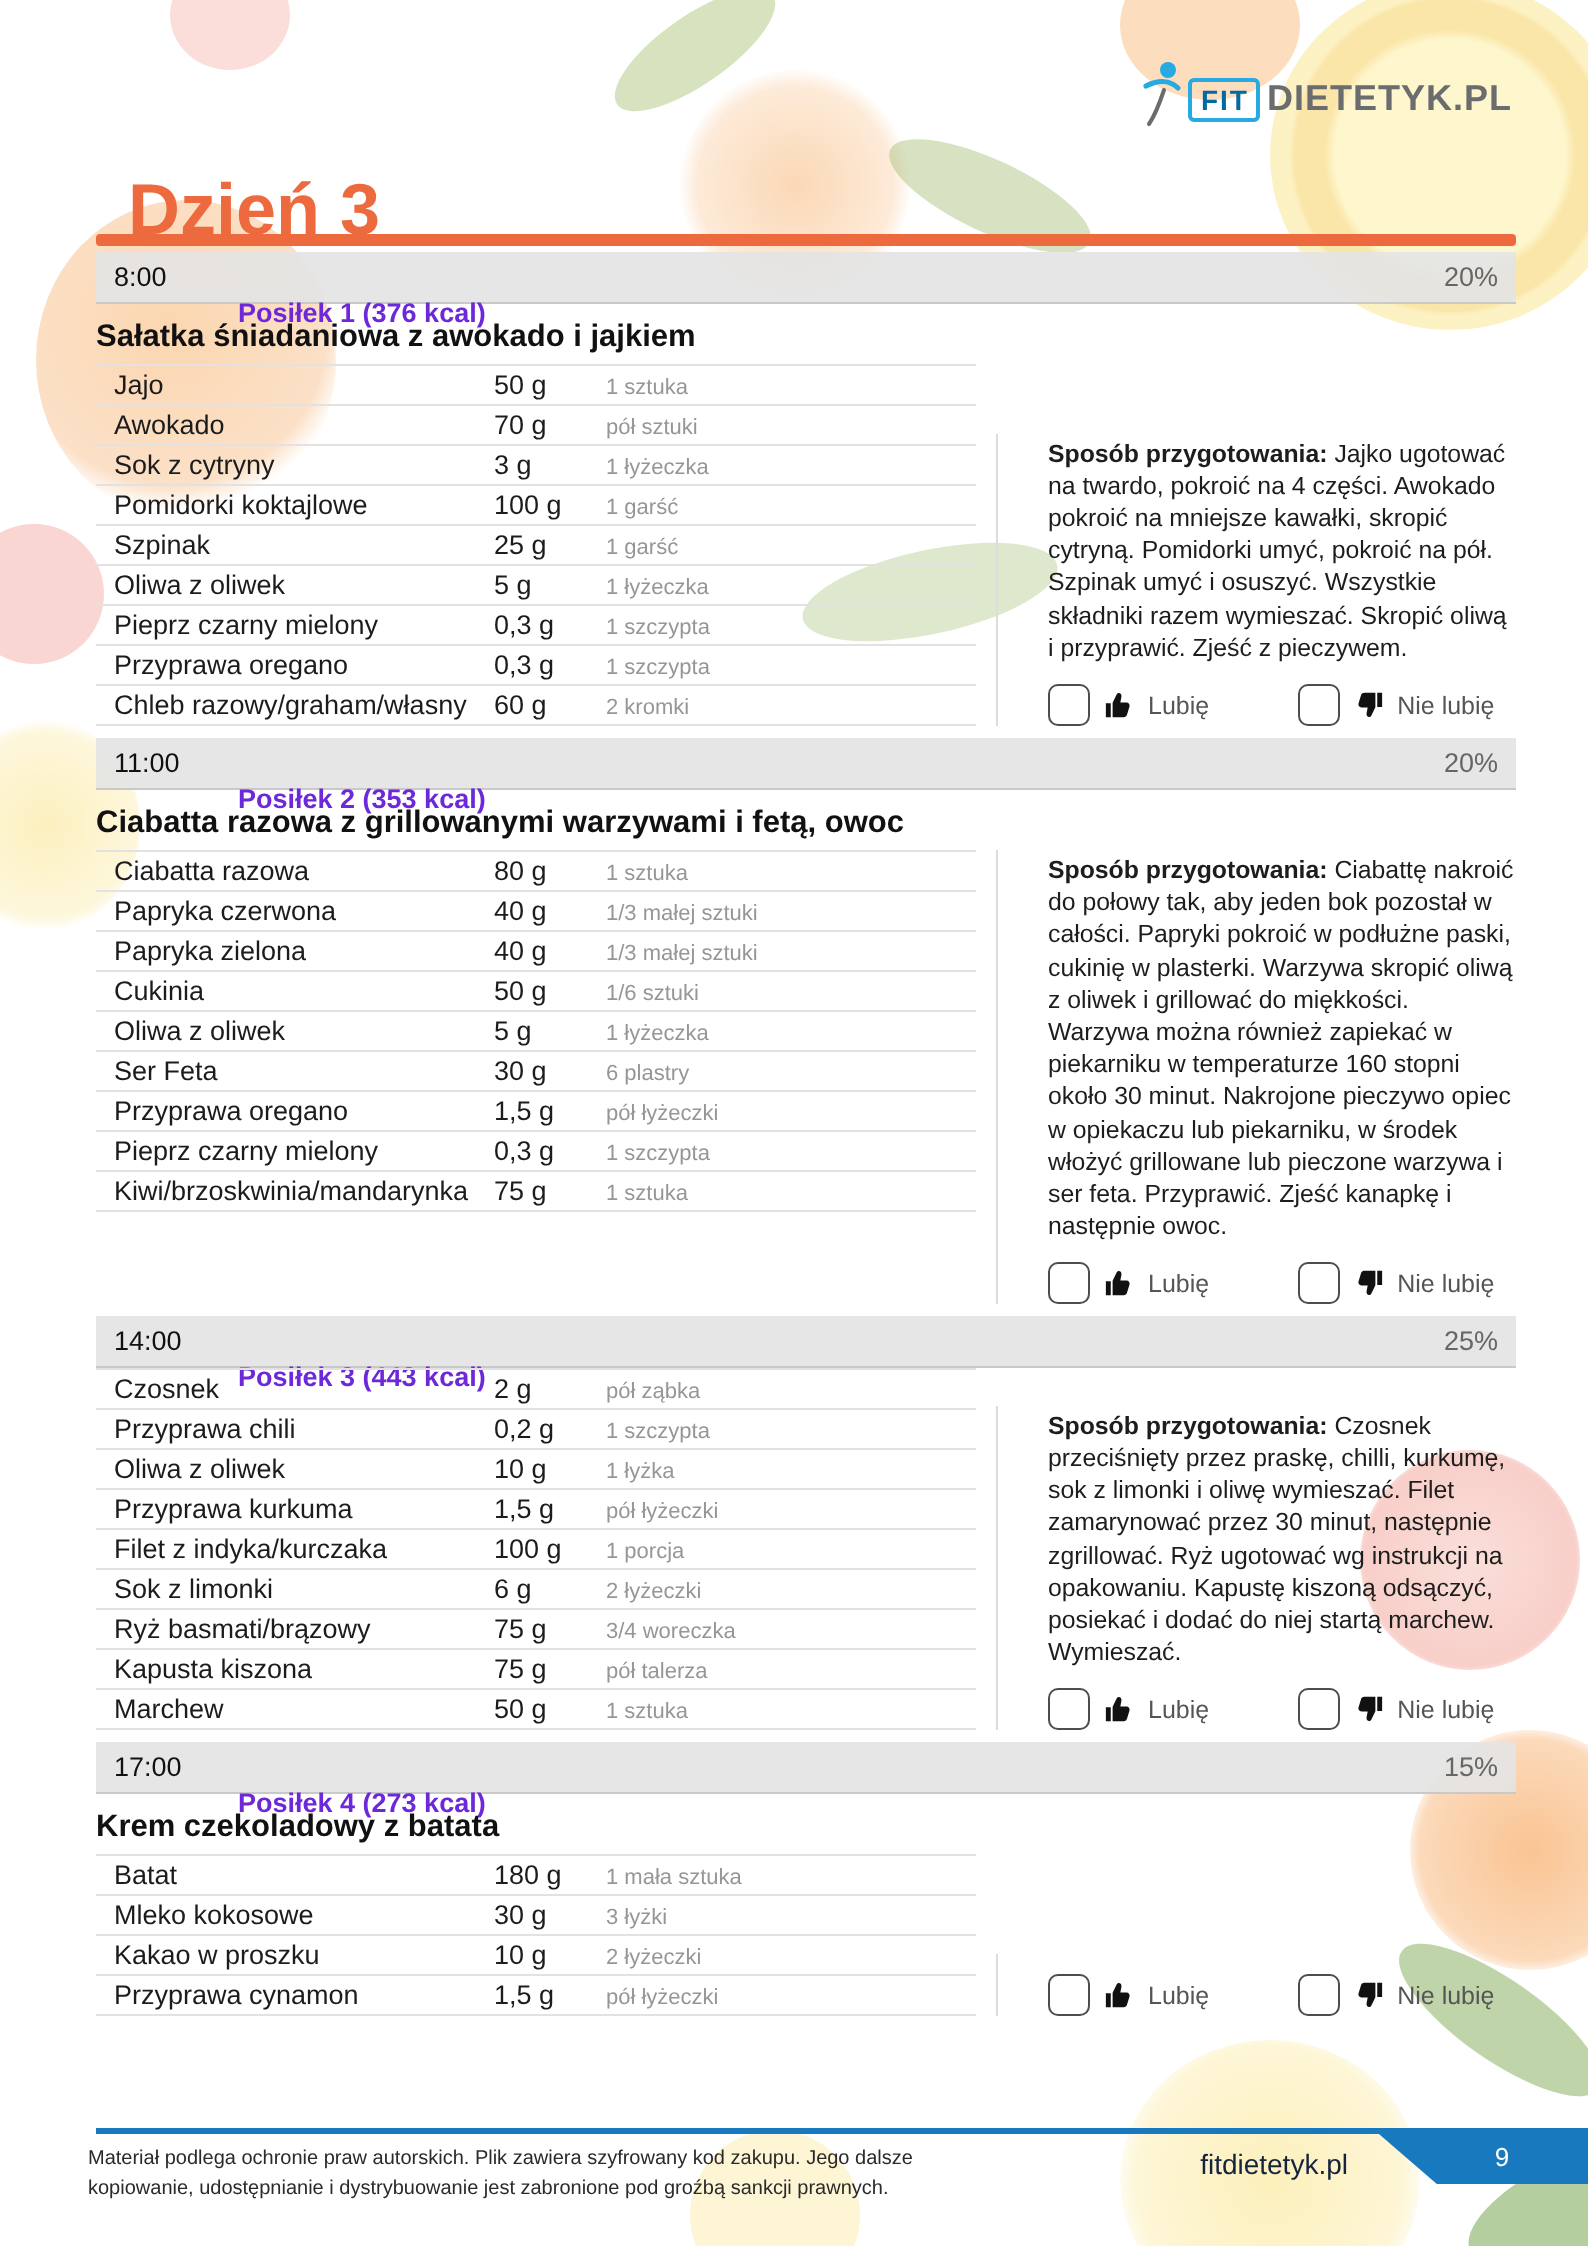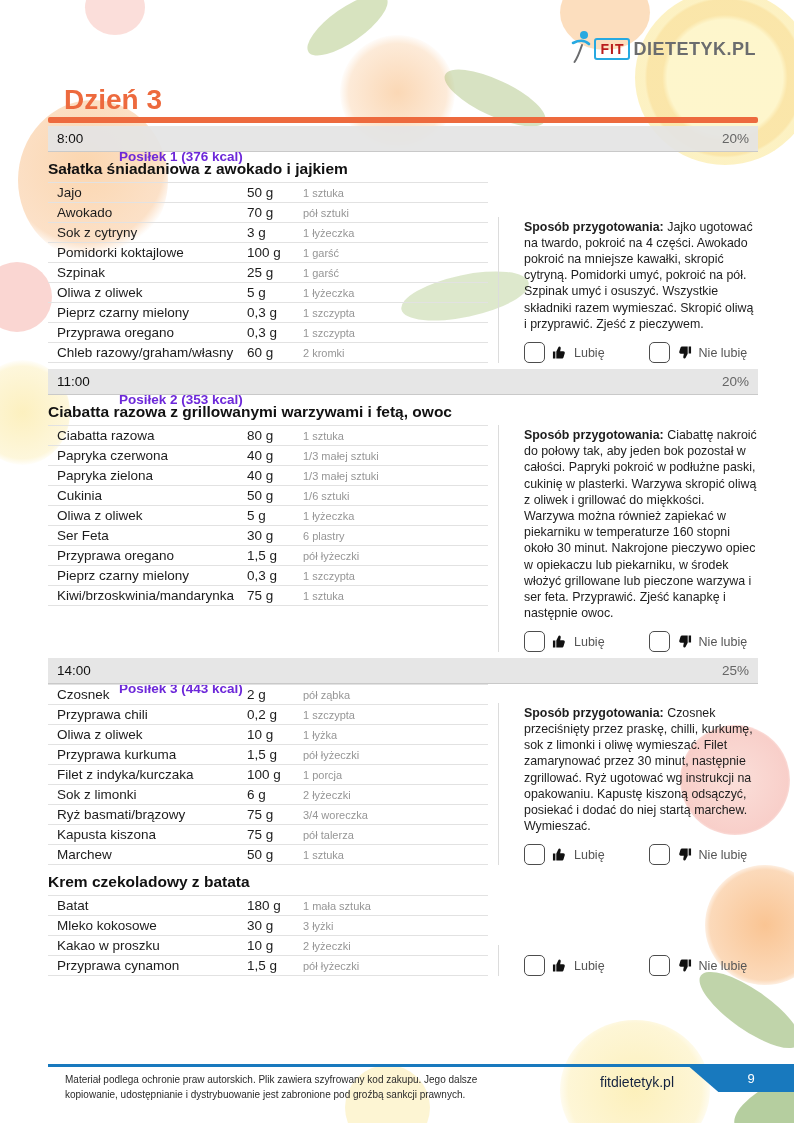--- a/index.html
+++ b/index.html
@@ -24,28 +24,28 @@
   .d-pink-right  { left:680px; top:725px;  width:110px; height:110px; background:radial-gradient(circle, rgba(247,196,186,.55), rgba(240,148,136,.45) 68%, rgba(240,148,136,0) 78%); }
   .d-orange-right{ left:705px; top:865px;  width:120px; height:120px; background:radial-gradient(circle, rgba(245,148,58,.55), rgba(245,148,58,.35) 65%, rgba(245,148,58,0) 75%); }
   .d-lemon-bottom{ left:560px; top:1020px; width:150px; height:140px; background:radial-gradient(circle, rgba(250,225,120,.5), rgba(250,225,120,.3) 65%, rgba(250,225,120,0) 78%); }
   .d-green-b1    { left:690px; top:990px;  width:120px; height:40px;  background:rgba(130,170,85,.5);  transform:rotate(35deg); }
   .d-green-b2    { left:730px; top:1080px; width:110px; height:45px;  background:rgba(120,165,80,.55); transform:rotate(-25deg); }
   .d-lemon-foot  { left:345px; top:1065px; width:85px;  height:85px;  background:rgba(250,230,140,.38); }
 
   
   .logo { position:absolute; top:30px; right:38px; display:flex; align-items:center; gap:3px; z-index:2; }
   .logo-fit {
-    border:2px solid #27a9e1; color:#b91c1c; font-weight:bold; font-size:14px;
+    border:2px solid #27a9e1; color:#0369a1; font-weight:bold; font-size:14px;
     padding:1px 4px; border-radius:3px; letter-spacing:1px; line-height:16px;
   }
   .logo-rest { color:#6b6c6e; font-weight:bold; font-size:18px; letter-spacing:.5px; }
 
   .page-title {
     position:absolute; left:64px; top:84px; margin:0; z-index:2;
-    font-size:28px; font-weight:bold; color:#ed6a3e;
+    font-size:36px; font-weight:bold; color:#ed6a3e;
   }
 
   
   .content { position:absolute; left:48px; top:117px; width:710px; z-index:2; }
   .top-bar { height:6px; background:#ed6a3e; border-radius:2px; margin-bottom:3px; }
 
   .meal { margin-bottom:6px; }
   .meal-header {
     display:flex; align-items:center; height:25px;
     background:rgba(228,228,228,.92); border-bottom:1px solid #c9c9c9; font-size:13.5px;
@@ -74,21 +74,21 @@
     width:19px; height:19px; border:1.5px solid #4d4d4d; border-radius:5px;
     background:#fff; display:inline-block; cursor:pointer;
   }
   .thumb { width:15px; height:15px; fill:#111; }
   .thumb.down { transform:rotate(180deg); }
   .like-label { font-size:12.5px; color:#555; }
 
   
   .footer { position:absolute; left:0; top:1064px; width:794px; height:59px; z-index:3; }
   .footer-line { position:absolute; left:48px; right:0; top:0; height:3px; background:#1879be; }
-  .disclaimer { position:absolute; left:65px; top:9px; width:452px; font-size:10px; line-height:1.45; color:#2a2a2a; }
+  .disclaimer { position:absolute; left:44px; top:9px; width:452px; font-size:10px; line-height:1.45; color:#2a2a2a; }
   .footer-site { position:absolute; right:120px; top:10px; font-size:14px; color:#15233f; }
   .page-badge {
     position:absolute; right:0; top:0; width:108px; height:28px; background:#1879be;
     clip-path:polygon(0 0,100% 0,100% 100%,30% 100%);
     color:#fff; font-size:13px; display:flex; align-items:center; justify-content:center;
     padding-left:22px; box-sizing:border-box;
   }
 </style>
 </head>
 <body>
@@ -377,20 +377,25 @@
                     <path d="M1 7h2.6v7.5H1zM4.6 14.5h5.9c.9 0 1.6-.6 1.8-1.4l1.3-4.3c.3-1.1-.5-2.1-1.6-2.1H8.7l.6-3.1C9.5 2.5 8.8 1.6 7.9 1.6c-.5 0-.9.3-1.1.7L4.6 6.8z"></path>
                   </svg>
             <span class="like-label">Nie lubię</span>
           </span>
         </div>
       </div>
     </div>
   </section>
 
   <section class="meal">
+    <div class="meal-header">
+      <span class="meal-time">17:00</span>
+      <span class="meal-title">Posiłek 4 (273 kcal)</span>
+      <span class="meal-percent">15%</span>
+    </div>
     <h2 class="dish-title">Krem czekoladowy z batata</h2>
     <div class="cols">
       <div class="ing-table">
   <div class="ing-row">
     <span class="ing-name">Batat</span>
     <span class="ing-amount">180 g</span>
     <span class="ing-portion">1 mała sztuka</span>
   </div>
 
   <div class="ing-row">

